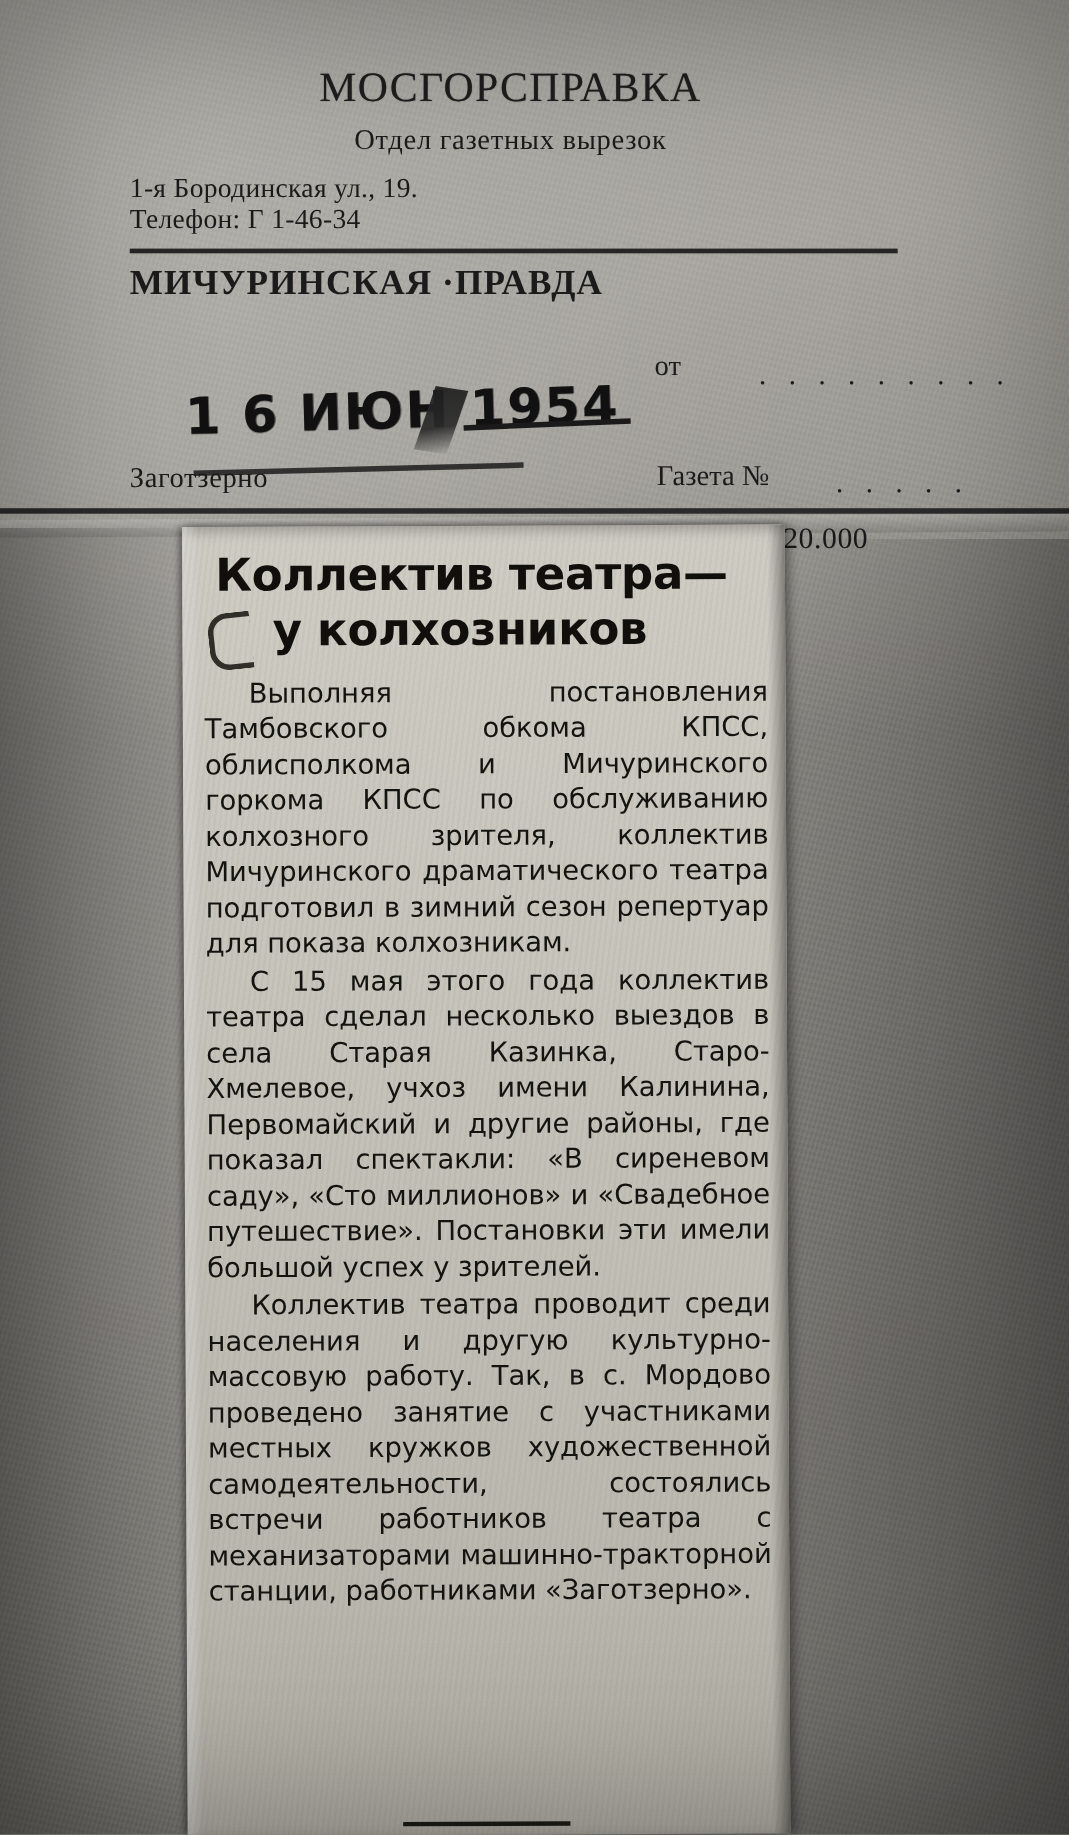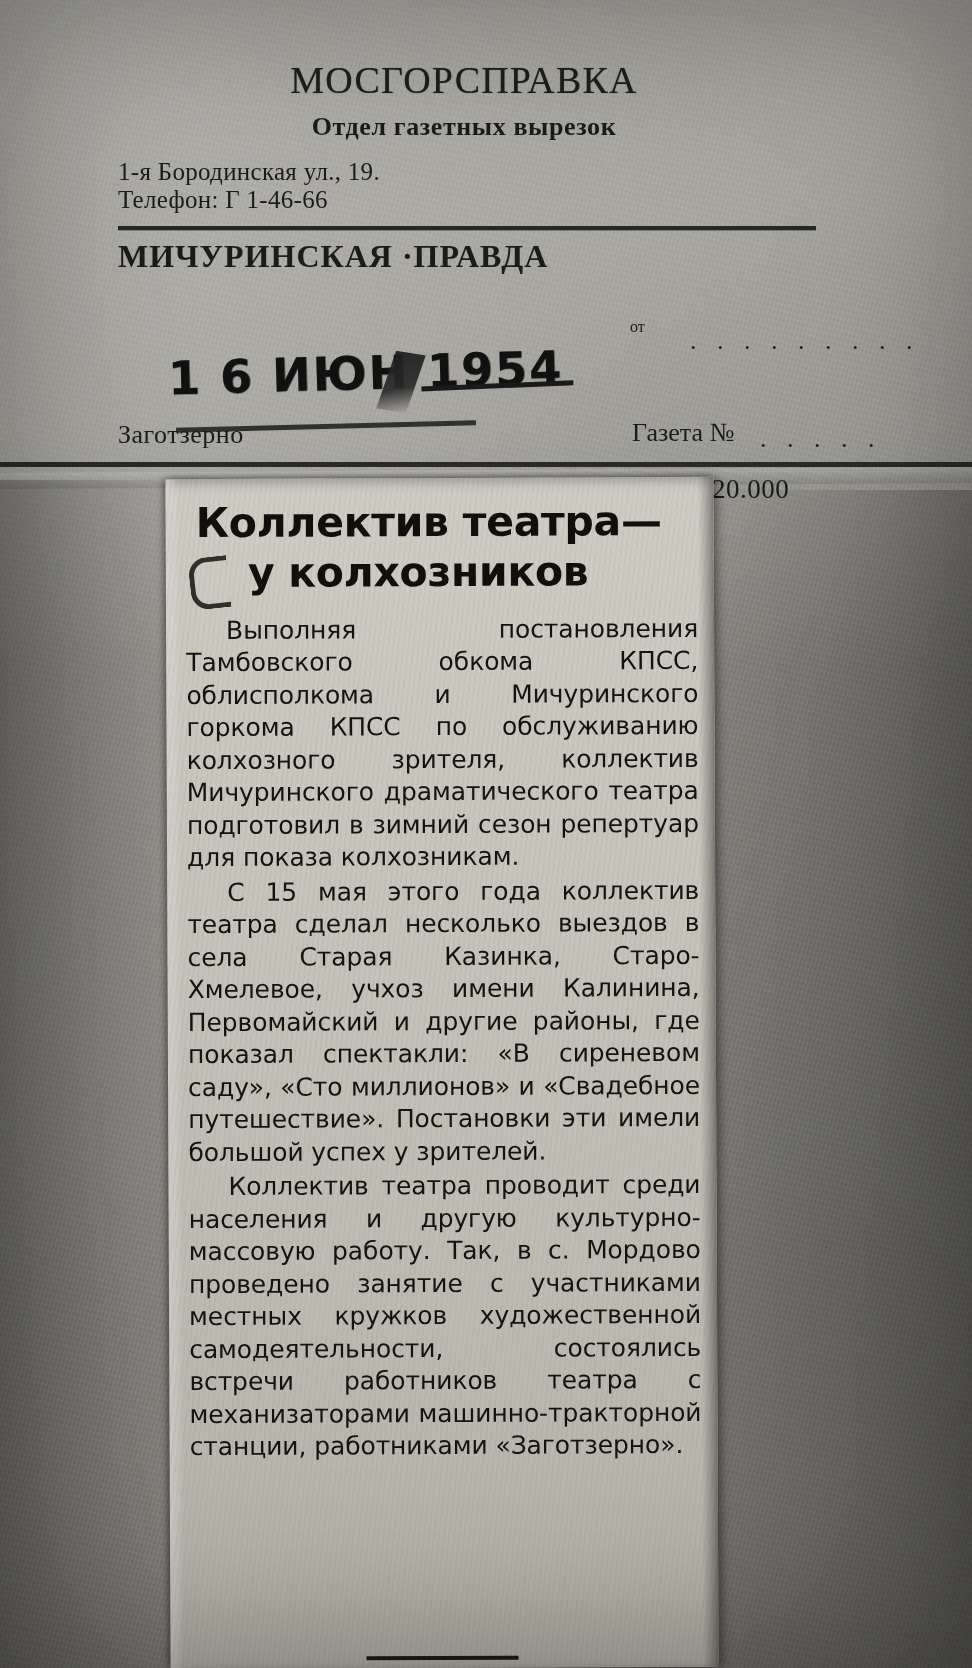--- a/index.html
+++ b/index.html
@@ -53,21 +53,21 @@
     font-size: 38px;
     letter-spacing: 1.2px;
     font-family: "Liberation Serif", serif;
     margin-top: 58px;
     color: #1e1e1e;
     text-shadow: 0 0 1px rgba(0,0,0,0.5);
   }
   .form-sub {
     text-align: center;
     font-size: 26px;
-    font-weight: bold;
+    font-weight: normal;
     letter-spacing: 0.6px;
     margin-top: 10px;
     color: #1b1b1b;
   }
   .form-addr-row {
     display: flex;
     justify-content: space-between;
     align-items: baseline;
     margin: 16px 112px 0 118px;
     font-size: 25px;
@@ -88,23 +88,23 @@
   }
   .paper-name {
     margin: 8px 0 0 118px;
     font-size: 32px;
     font-weight: bold;
     letter-spacing: 1px;
   }
 
   .ot-label {
     position: absolute;
-    left: 630px;
+    left: 595px;
     top: 318px;
-    font-size: 16px;
+    font-size: 26px;
   }
   .dots-1 {
     position: absolute;
     left: 690px;
     top: 326px;
     font-size: 26px;
     letter-spacing: 7px;
   }
 
   .stamp {
@@ -156,21 +156,21 @@
 
   .city {
     position: absolute;
     left: 118px;
     top: 420px;
     font-size: 26px;
     letter-spacing: 0.5px;
   }
   .gazeta-no {
     position: absolute;
-    left: 632px;
+    left: 597px;
     top: 418px;
     font-size: 26px;
   }
   .dots-2 {
     position: absolute;
     left: 760px;
     top: 424px;
     font-size: 26px;
     letter-spacing: 7px;
   }
@@ -326,21 +326,21 @@
 
 <div id="sheet">
 
   <div class="form-area">
 
     <div class="form-title">МОСГОРСПРАВКА</div>
     <div class="form-sub">Отдел газетных вырезок</div>
 
     <div class="form-addr-row">
       <span>1-я Бородинская ул., 19.</span>
-      <span>Телефон: Г 1-46-66</span>
+      <span>Телефон: Г 1-46-34</span>
     </div>
 
     <div class="rule"></div>
 
     <div class="paper-name">МИЧУРИНСКАЯ ·ПРАВДА</div>
 
     <div class="ot-label">от</div>
     <div class="dots-1">. . . . . . . . .</div>
 
     <div class="stamp">

